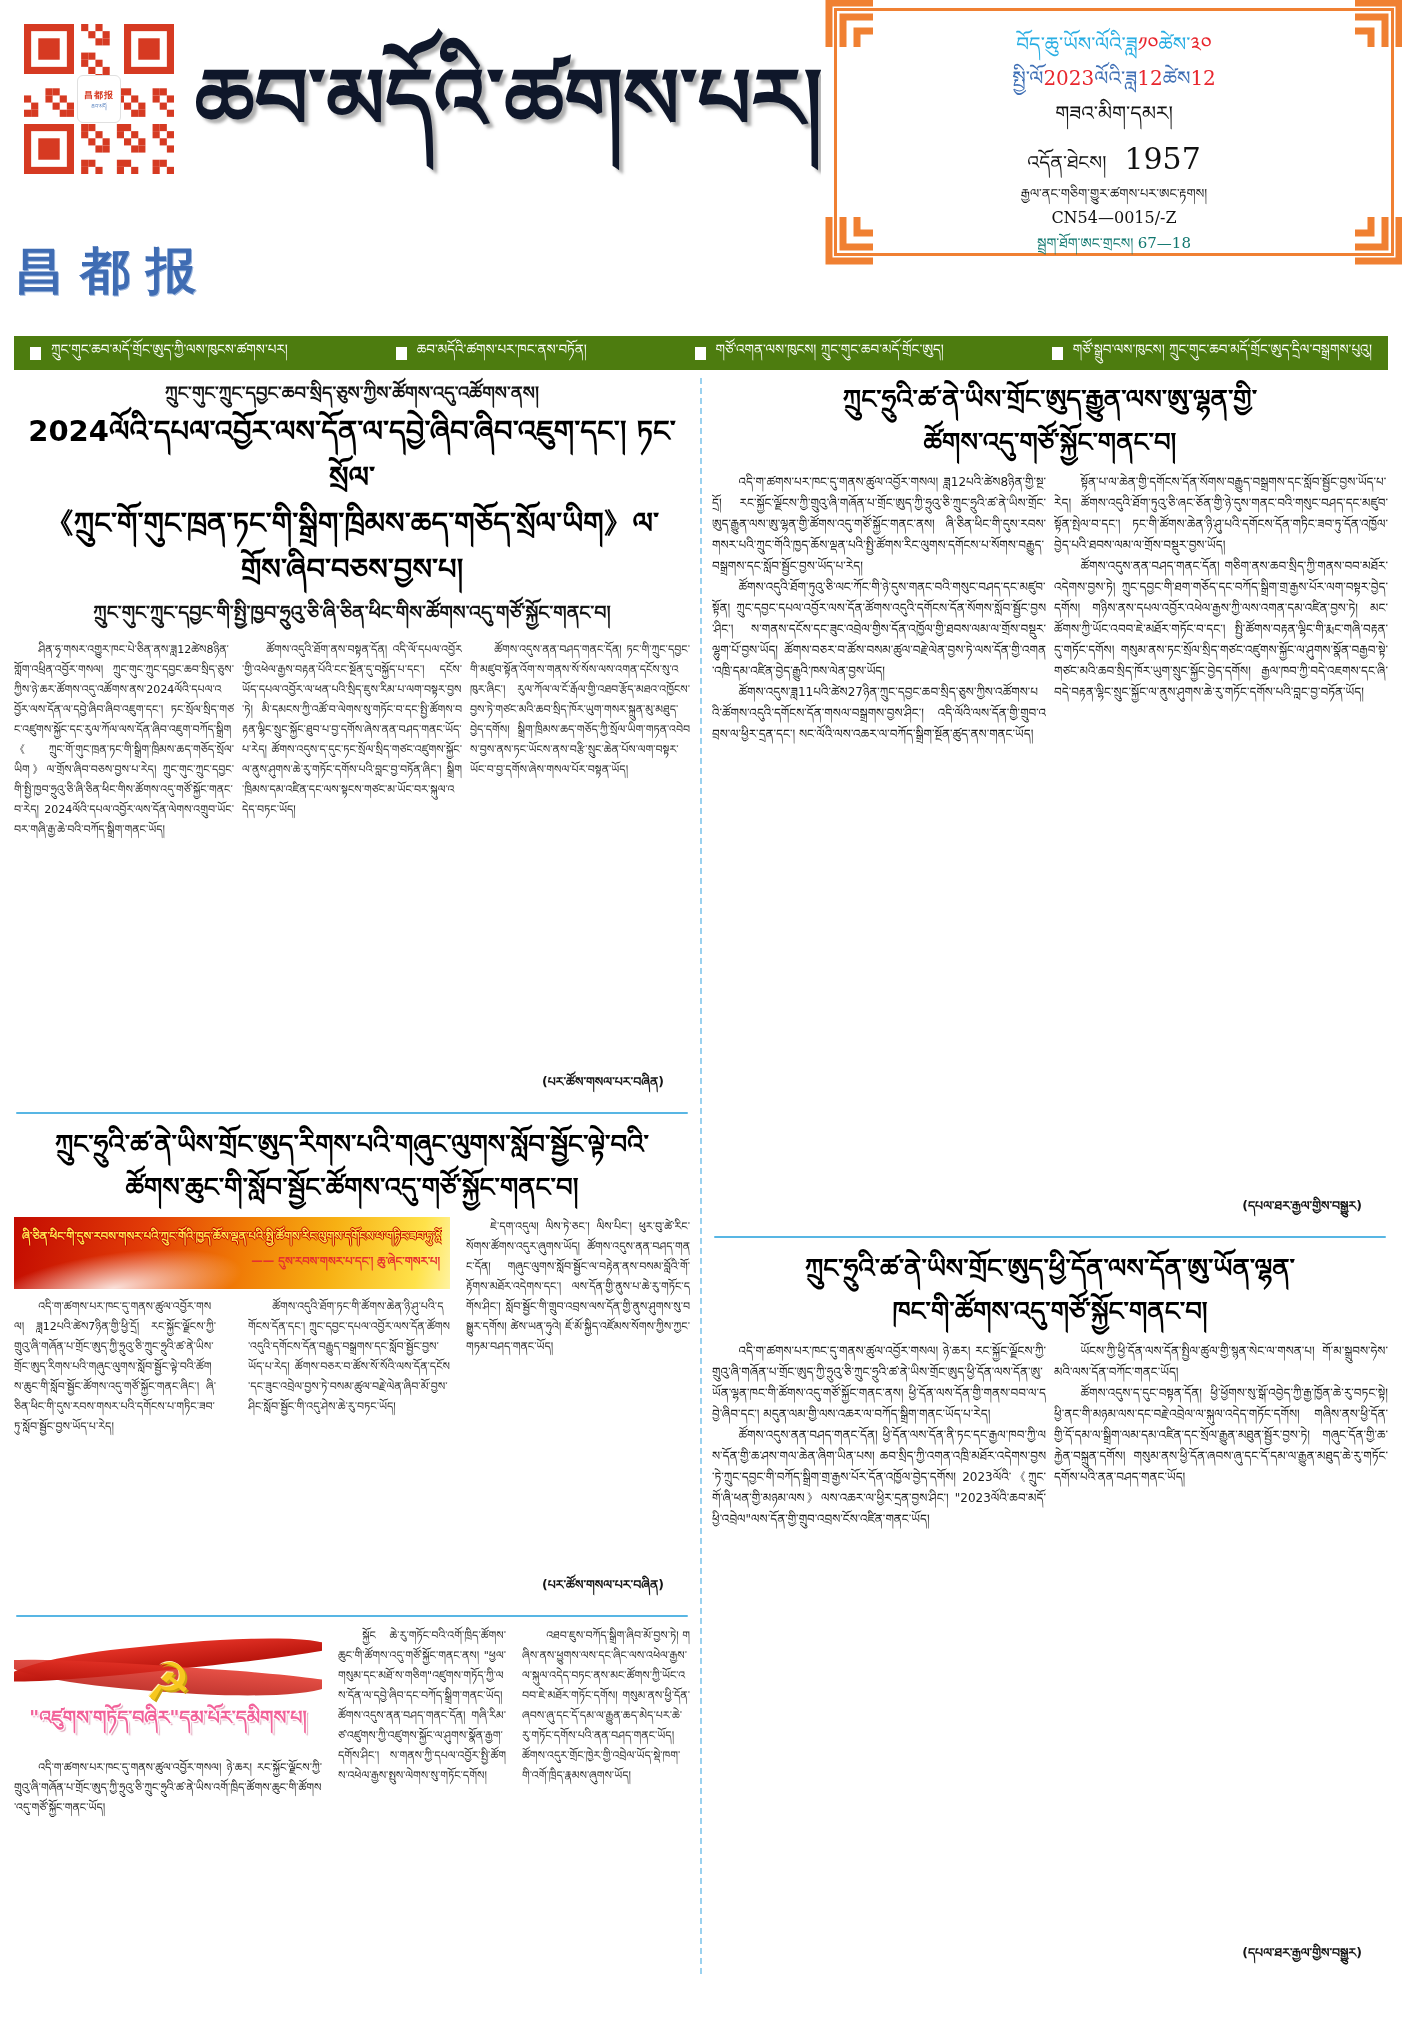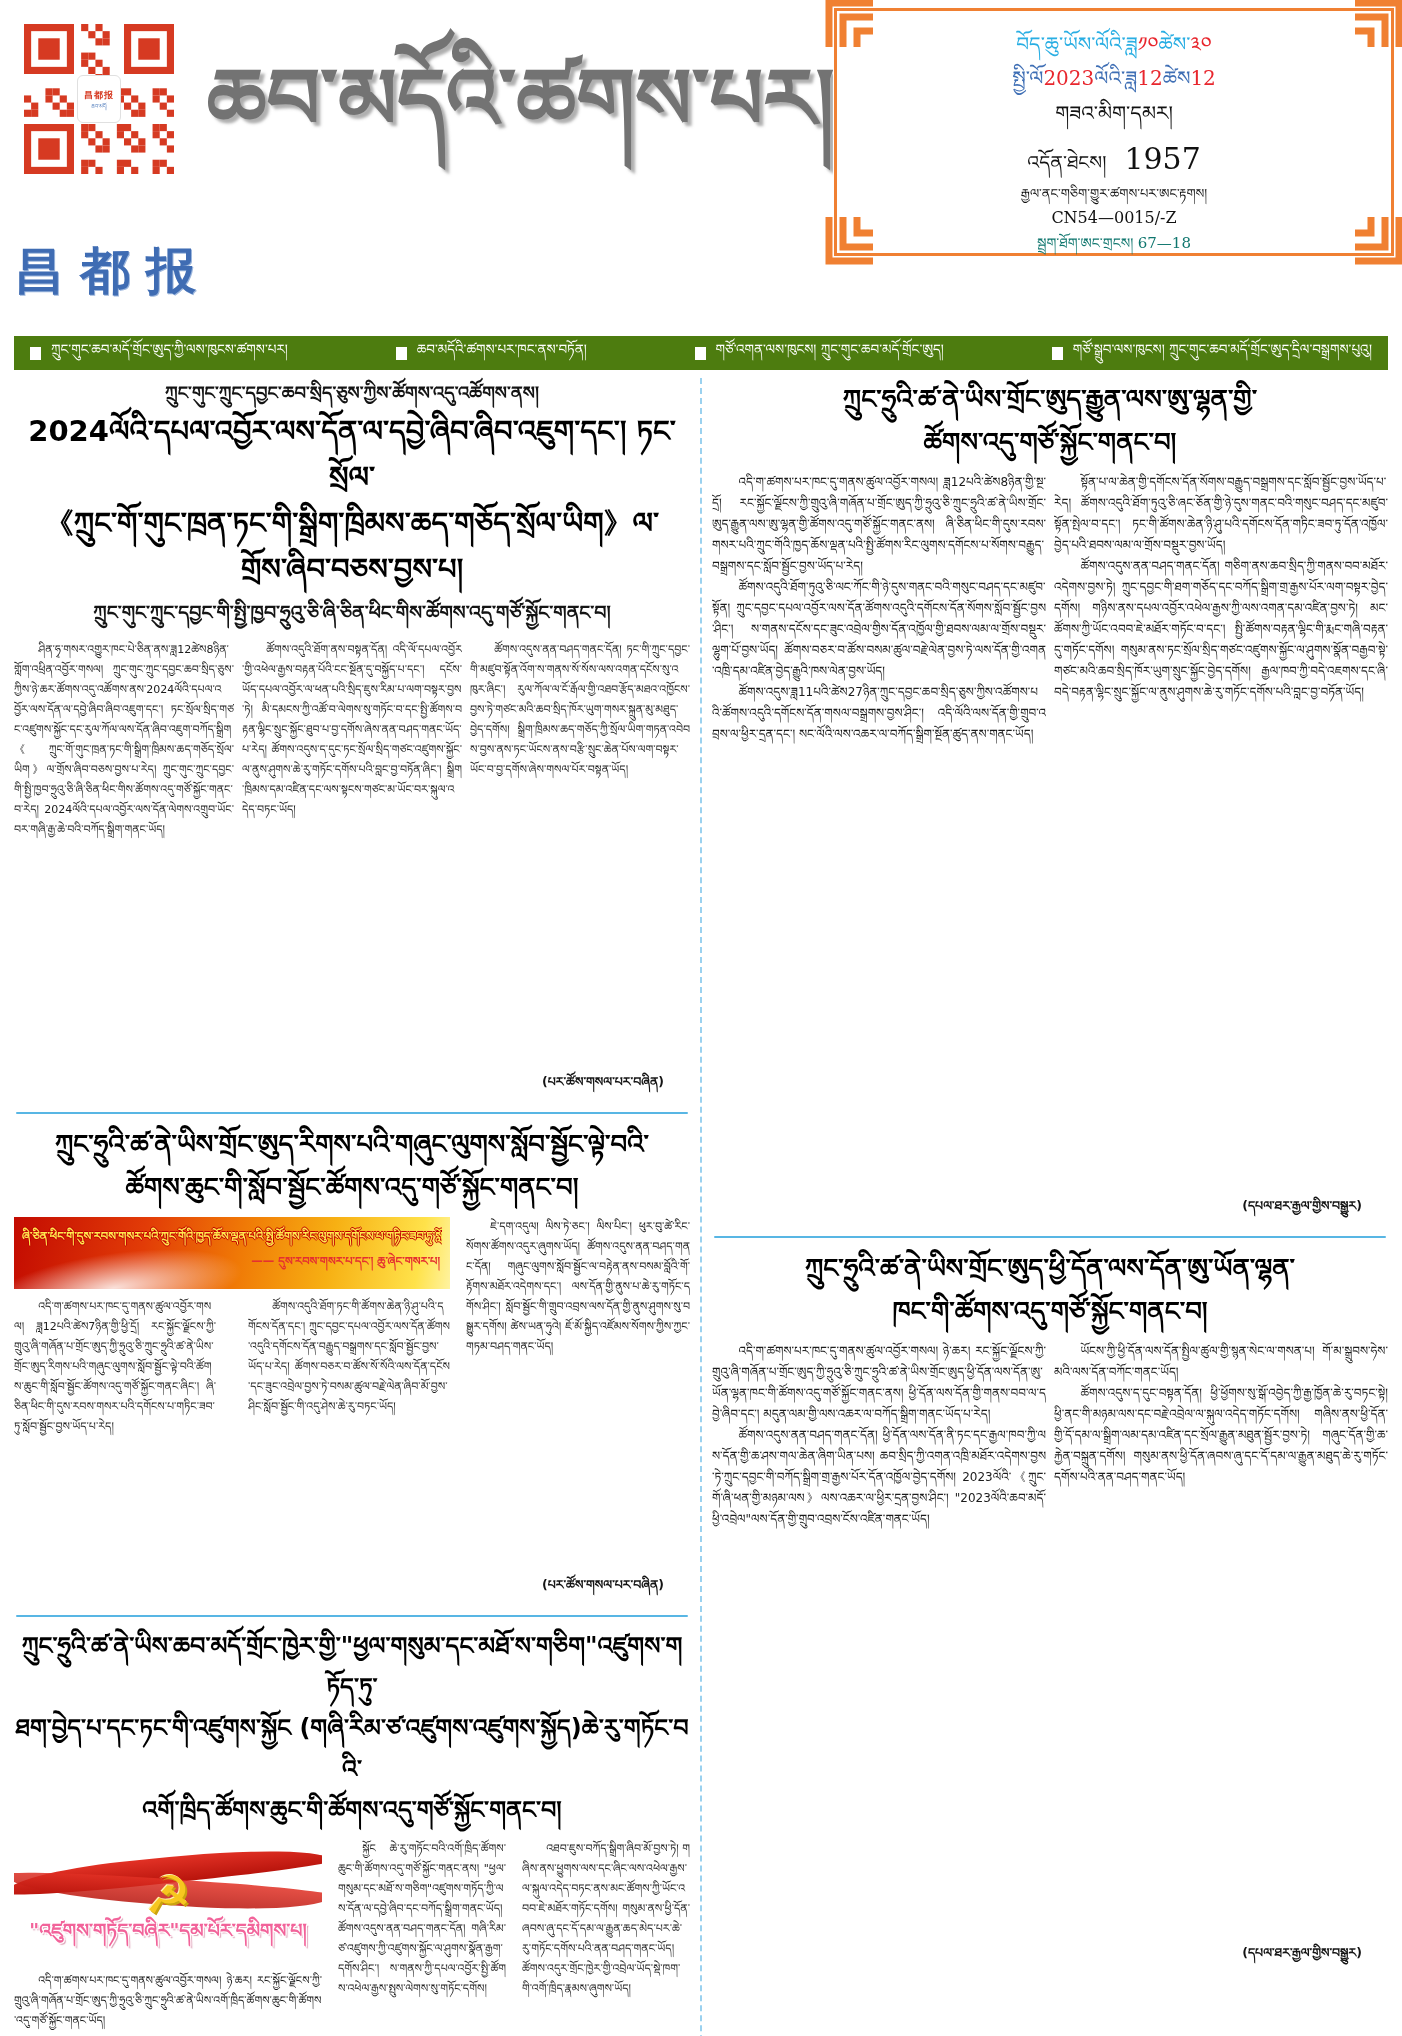--- a/index.html
+++ b/index.html
@@ -22,23 +22,22 @@
   .qr-logo .cn { color:#d63a22; font-size:9px; font-weight:bold; letter-spacing:1px; }
   .qr-logo .tb { color:#3f6fb5; font-size:5px; line-height:1; }
   .cn-title {
     position:absolute; left:14px; top:238px; width:230px;
     color:#3f6cb3; font-size:50px; font-weight:bold; letter-spacing:16px;
     font-family:"DejaVu Serif", serif; text-shadow:1px 1px 0 #9db7dd;
   }
   .masthead {
     position:absolute; left:196px; top:18px; width:625px; height:210px;
     display:flex; align-items:center; justify-content:center; overflow:hidden;
-    color:#737373; font-weight:bold; font-size:84px; white-space:nowrap;
+    color:#0f172a; font-weight:bold; font-size:84px; white-space:nowrap;
     text-shadow:4px 4px 3px rgba(110,110,110,.55);
-    margin-left:12px;
   }
   .infobox {
     position:absolute; right:8px; top:8px; width:560px; height:248px;
     border:3px solid #f08032; background:#fff; padding:16px 40px 8px 40px; text-align:center;
   }
   .knot { position:absolute; width:52px; height:52px; }
   .knot svg { width:100%; height:100%; stroke:#f08032; stroke-width:7; fill:none; }
   .knot.tl { left:-14px; top:-14px; }
   .knot.tr { right:-14px; top:-14px; transform:rotate(90deg); }
   .knot.bl { left:-14px; bottom:-14px; transform:rotate(-90deg); }
@@ -344,25 +343,20 @@
         <div class="a2-col3 tib">
             <p>ཇེ་དག་འདུལ།  ལིས་ཏེ་ཅང་།  ལིས་པིང་།  ཕུར་བུ་ཚེ་རིང་སོགས་ཚོགས་འདུར་ཞུགས་ཡོད།  ཚོགས་འདུས་ནན་བཤད་གནང་དོན།  གཞུང་ལུགས་སློབ་སྦྱོང་ལ་བརྟེན་ནས་བསམ་བློའི་གོ་རྟོགས་མཐོར་འདེགས་དང་།  ལས་དོན་གྱི་ནུས་པ་ཆེ་རུ་གཏོང་དགོས་ཤིང་།  སློབ་སྦྱོང་གི་གྲུབ་འབྲས་ལས་དོན་གྱི་ནུས་ཤུགས་སུ་བསྒྱུར་དགོས།  ཚེས་ཡན་ཧུའེ།  ཇོ་མོ་སྐྱིད་འཛོམས་སོགས་ཀྱིས་ཀྱང་གཏམ་བཤད་གནང་ཡོད།</p>
           </div>
       </div>
       <div class="byline tib">(པར་ཚོས་གསལ་པར་བཞིན)</div>
     </div>
 
     <div class="hsep"></div>
 
     <div class="article">
-      <div class="headline h-small tib">
-        <span class="hl-line">ཀྲུང་ཧྲུའི་ཚ་ནེ་ཡིས་ཆབ་མདོ་གྲོང་ཁྱེར་གྱི་"ཕྱལ་གསུམ་དང་མཐོ་ས་གཅིག"འཛུགས་གཏོད་ཏུ་</span>
-        <span class="hl-line">ཐག་བྱེད་པ་དང་ཏང་གི་འཛུགས་སྐྱོང (གཞི་རིམ་ཙ་འཛུགས་འཛུགས་སྐྱོད)ཆེ་རུ་གཏོང་བའི་</span>
-        <span class="hl-line">འགོ་ཁྲིད་ཚོགས་ཆུང་གི་ཚོགས་འདུ་གཙོ་སྐྱོང་གནང་བ།</span>
-      </div>
       <div class="a3-content">
         <div class="a3-col1">
           <div class="emblem">
             <div class="ribbon r1"></div>
             <div class="ribbon r2"></div>
             <div class="star">☭</div>
             <div class="cap tib">"འཛུགས་གཏོད་བཞིར"དམ་པོར་དམིགས་པ།</div>
           </div>
           <div class="txt tib">
               <p>འདི་ག་ཚགས་པར་ཁང་དུ་གནས་ཚུལ་འབྱོར་གསལ།  ཉེ་ཆར།  རང་སྐྱོང་ལྗོངས་ཀྱི་གྲུའུ་ཞི་གཞོན་པ་གྲོང་ཨུད་ཀྱི་ཧྲུའུ་ཅི་ཀྲུང་ཧྲུའི་ཚ་ནེ་ཡིས་འགོ་ཁྲིད་ཚོགས་ཆུང་གི་ཚོགས་འདུ་གཙོ་སྐྱོང་གནང་ཡོད།</p>

